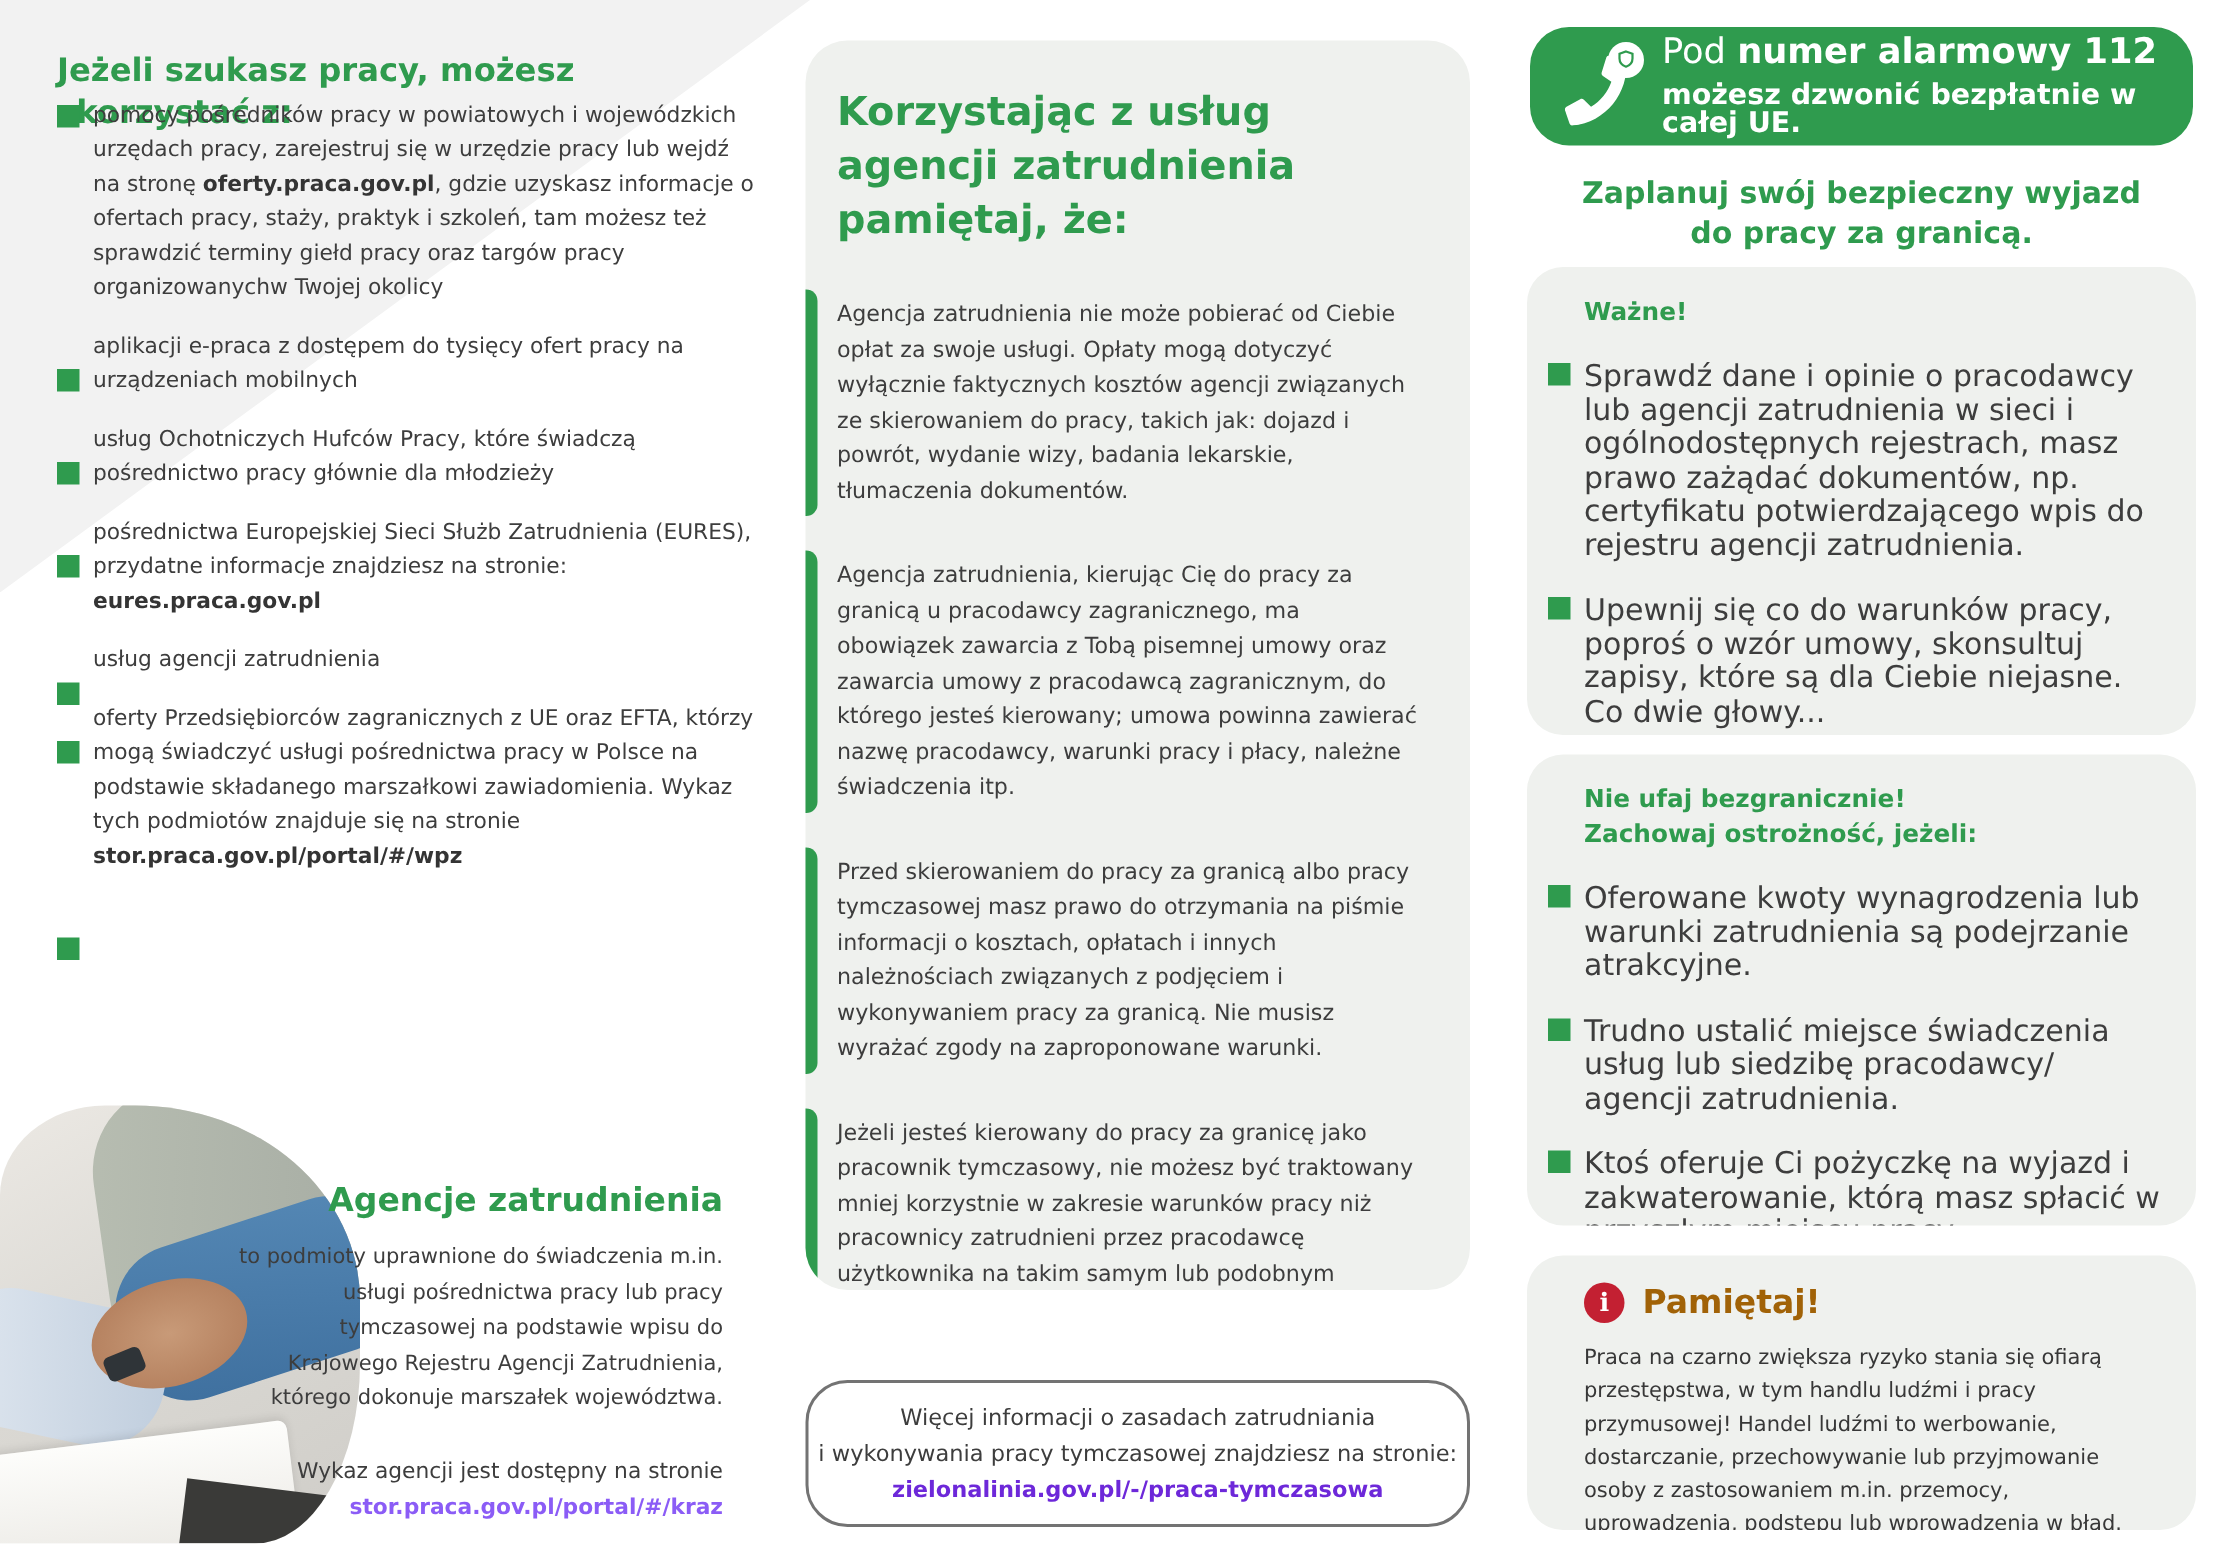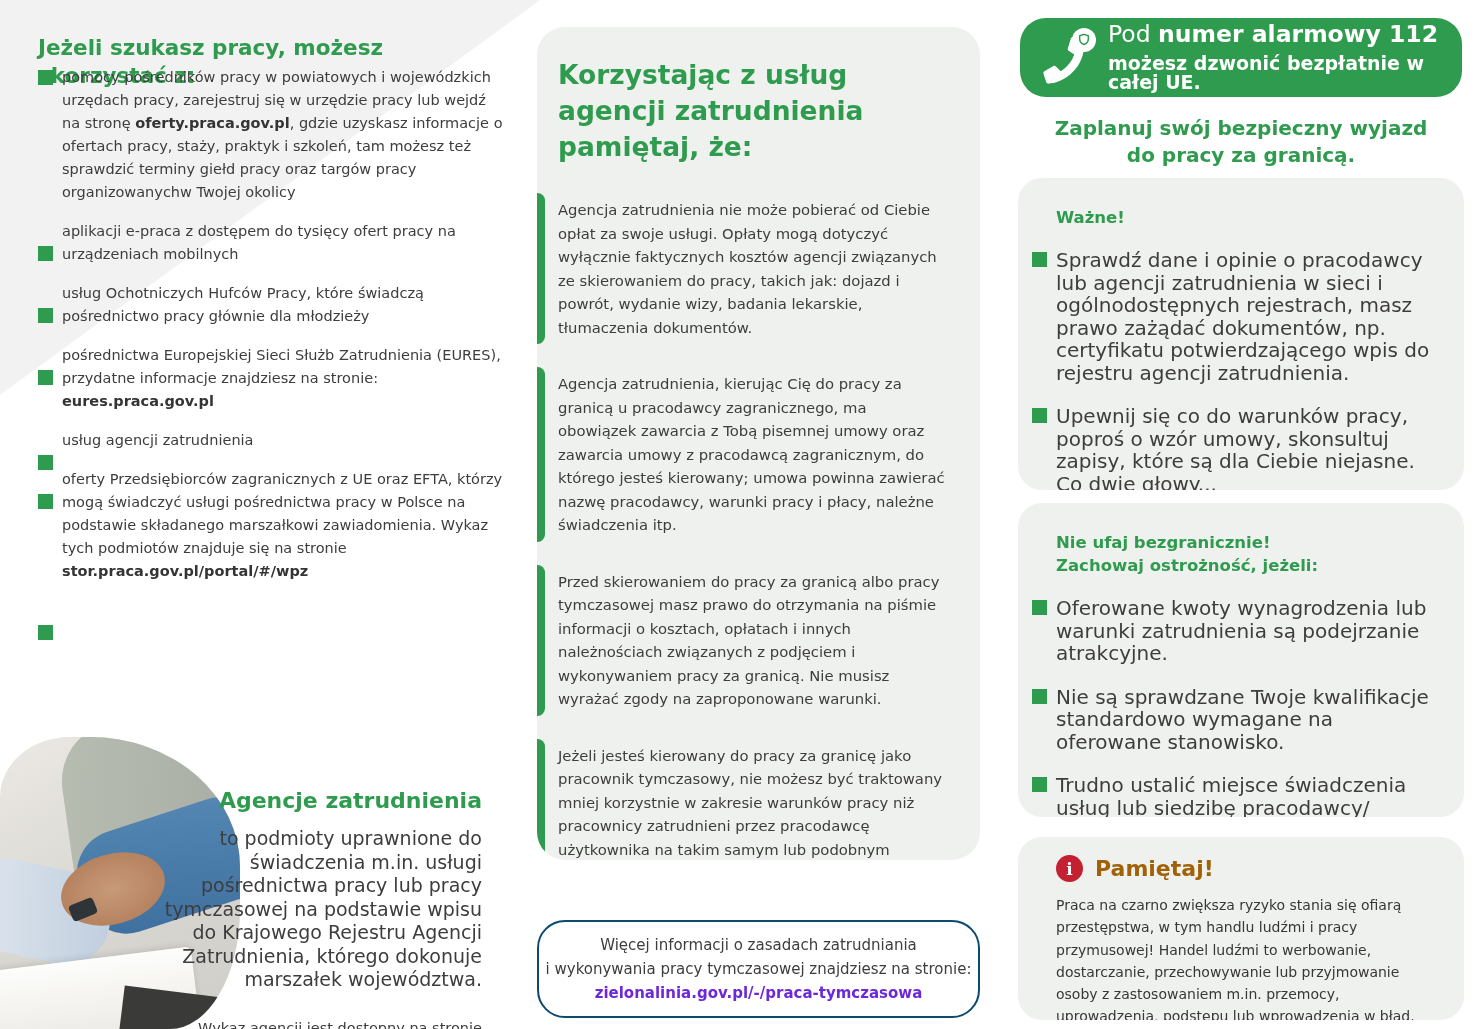--- a/index.html
+++ b/index.html
@@ -20,21 +20,21 @@
   .bullet-list li{
     position:relative;padding-left:24px;margin:0 0 16px 0;
     font-size:14.5px;line-height:23px;color:#3d3d3d;
   }
   .sq{position:absolute;left:0;width:15px;height:15px;background:#2f9b4e;top:26px;}
   li.first-line .sq{top:4px;}
   .b-link{font-weight:bold;color:#343434;}
   
   .agencies{position:absolute;left:150px;top:788px;width:332px;text-align:right;}
   .agencies-title{font-size:22px;font-weight:bold;color:#2f9b4e;margin:0 0 14px 0;}
-  .agencies-body{font-size:19px;line-height:23.5px;margin:0;}
+  .agencies-body{font-size:14px;line-height:23.5px;margin:0;}
   .agencies-note{font-size:14.5px;line-height:23px;margin:25px 0 0 0;}
   .agencies-link{font-size:14.5px;font-weight:bold;color:#8b5cf6;line-height:24px;}
   
   .photo{
     position:absolute;left:0;bottom:0;width:240px;height:292px;overflow:hidden;
     border-top-left-radius:70px 60px;border-top-right-radius:150px 130px;
     border-bottom-right-radius:70px 120px;
     background:linear-gradient(150deg,#ece9e4 0%,#dbd9d4 45%,#cfcdc8 100%);
   }
   .photo *{position:absolute;}
@@ -56,21 +56,21 @@
   .mid-par{
     position:relative;margin:33px 32px 0 0;padding-left:21px;
     font-size:14.8px;line-height:23.5px;color:#3d3d3d;
   }
   .bar{
     position:absolute;left:-7px;top:-5px;bottom:-5px;width:15px;
     background:#2f9b4e;border-radius:8px;
   }
   .more-box{
     position:absolute;left:537px;top:920px;width:439px;height:94px;
-    border:2px solid #0c4a6e;border-radius:28px;background:#ffffff;
+    border:2px solid #737373;border-radius:28px;background:#ffffff;
     display:flex;flex-direction:column;justify-content:center;align-items:center;text-align:center;
     font-size:15px;line-height:24px;color:#3d3d3d;
   }
   .more-link{font-weight:bold;color:#6d28d9;}
   
   .banner{
     position:absolute;left:1020px;top:18px;width:442px;height:79px;background:#2f9b4e;border-radius:26px;
     display:flex;align-items:center;color:#ffffff;
   }
   .banner-icon{position:relative;width:52px;height:52px;margin:0 14px 0 22px;flex:0 0 auto;}
@@ -85,21 +85,21 @@
   .banner-text{line-height:1;}
   .banner-l1{font-size:23.5px;font-weight:400;margin-bottom:7px;white-space:nowrap;}
   .banner-l1 b{font-weight:bold;}
   .banner-l2{font-size:19px;font-weight:600;}
   .plan-heading{
     position:absolute;left:1018px;top:115px;width:446px;text-align:center;
     font-size:20px;line-height:27px;font-weight:bold;color:#2f9b4e;
   }
   .rcard{
     position:absolute;left:1018px;width:446px;background:#eff1ee;border-radius:24px;
-    box-sizing:border-box;padding:28px 22px 0 38px;overflow:hidden;
+    box-sizing:border-box;padding:18px 22px 0 38px;overflow:hidden;
   }
   .rcard.important{top:178px;height:312px;}
   .rcard.caution{top:503px;height:314px;}
   .rcard.remember{top:837px;height:183px;padding-top:18px;}
   .rcard-title{font-size:16.5px;font-weight:bold;color:#2f9b4e;margin:0 0 20px 0;line-height:23px;}
   .rlist{list-style:none;margin:0;padding:0;}
   .rlist li{position:relative;margin:0 0 21px 0;font-size:20px;line-height:22.5px;color:#3d3d3d;}
   .rlist .sq{left:-24px;top:3px;}
   .rem-head{display:flex;align-items:center;margin-bottom:12px;}
   .info-circle{
@@ -225,21 +225,20 @@
     </ul>
   </div>
 
   <div class="rcard caution">
     <h3 class="rcard-title">
       <span style="display:block">Nie ufaj bezgranicznie!</span>
       <span style="display:block">Zachowaj ostrożność, jeżeli:</span>
     </h3>
     <ul class="rlist">
       <li><span class="sq"></span><span>Oferowane kwoty wynagrodzenia lub warunki zatrudnienia są podejrzanie atrakcyjne.</span></li>
-      <li><span class="sq"></span><span>Nie są sprawdzane Twoje kwalifikacje standardowo wymagane na oferowane stanowisko.</span></li>
       <li><span class="sq"></span><span>Trudno ustalić miejsce świadczenia usług lub siedzibę pracodawcy/ agencji zatrudnienia.</span></li>
       <li><span class="sq"></span><span>Ktoś oferuje Ci pożyczkę na wyjazd i zakwaterowanie, którą masz spłacić w przyszłym miejscu pracy.</span></li>
     </ul>
   </div>
 
   <div class="rcard remember">
     <div class="rem-head">
       <div class="info-circle">i</div>
       <div class="rem-title">Pamiętaj!</div>
     </div>

